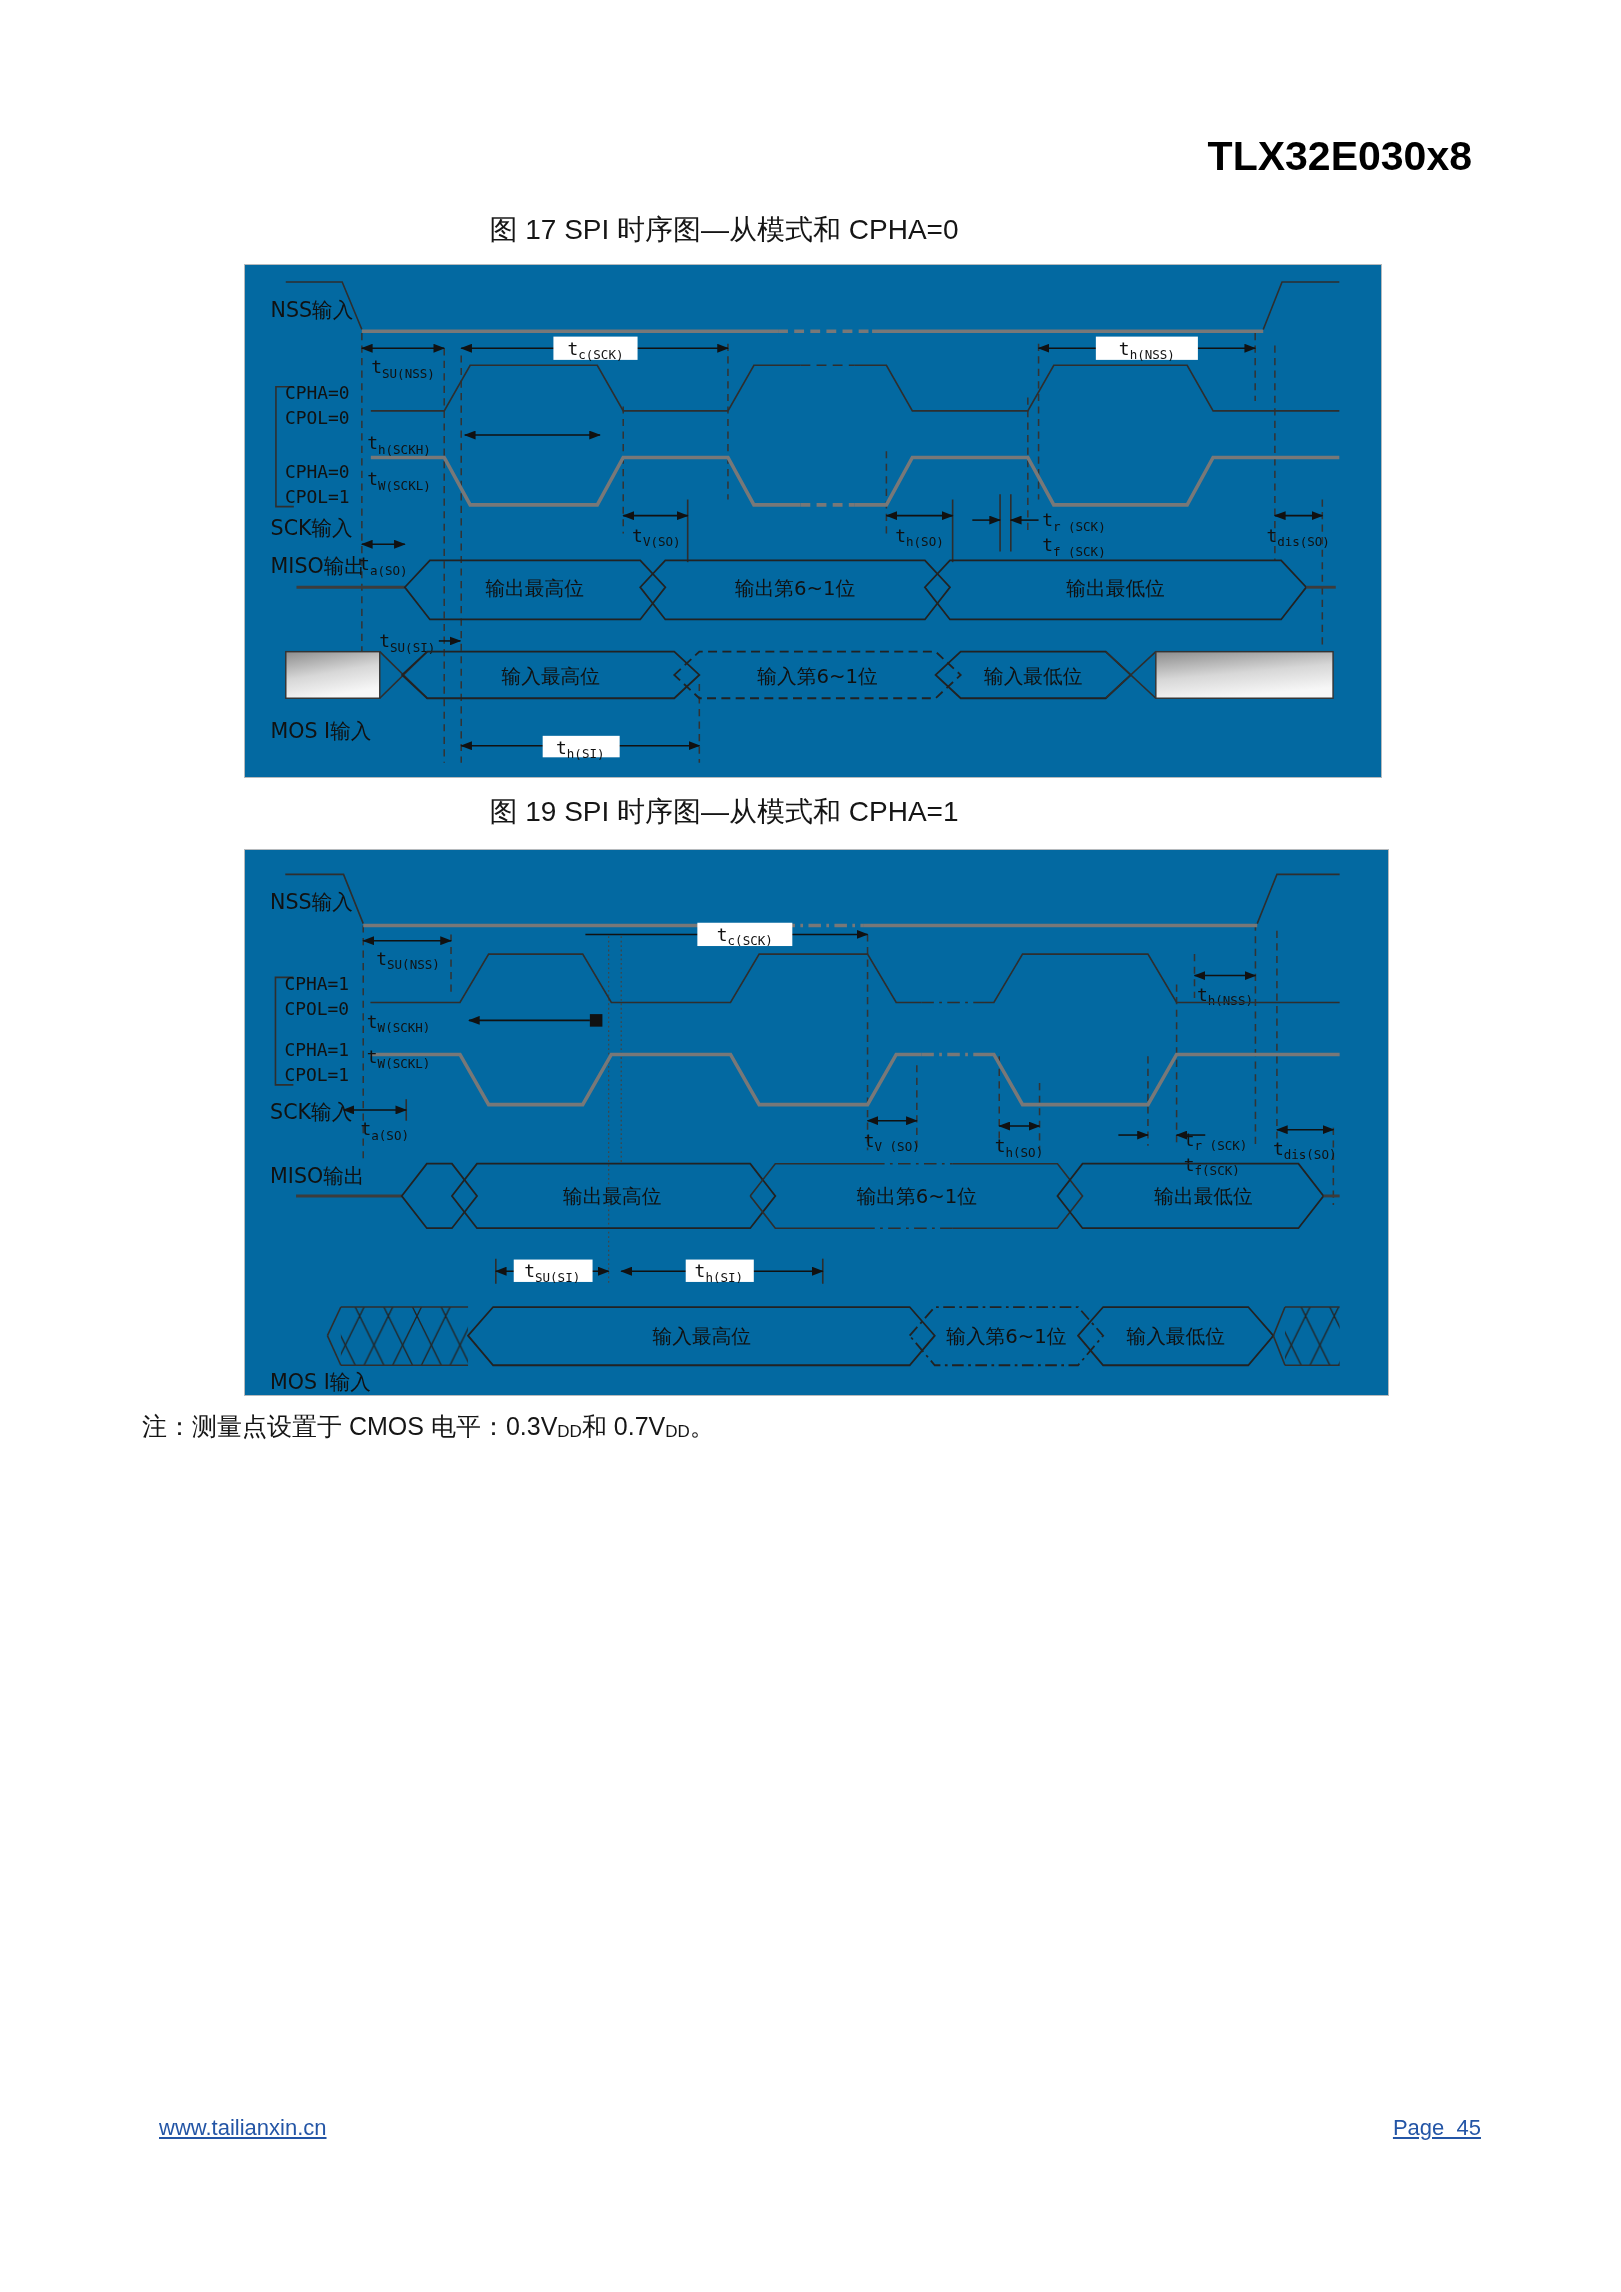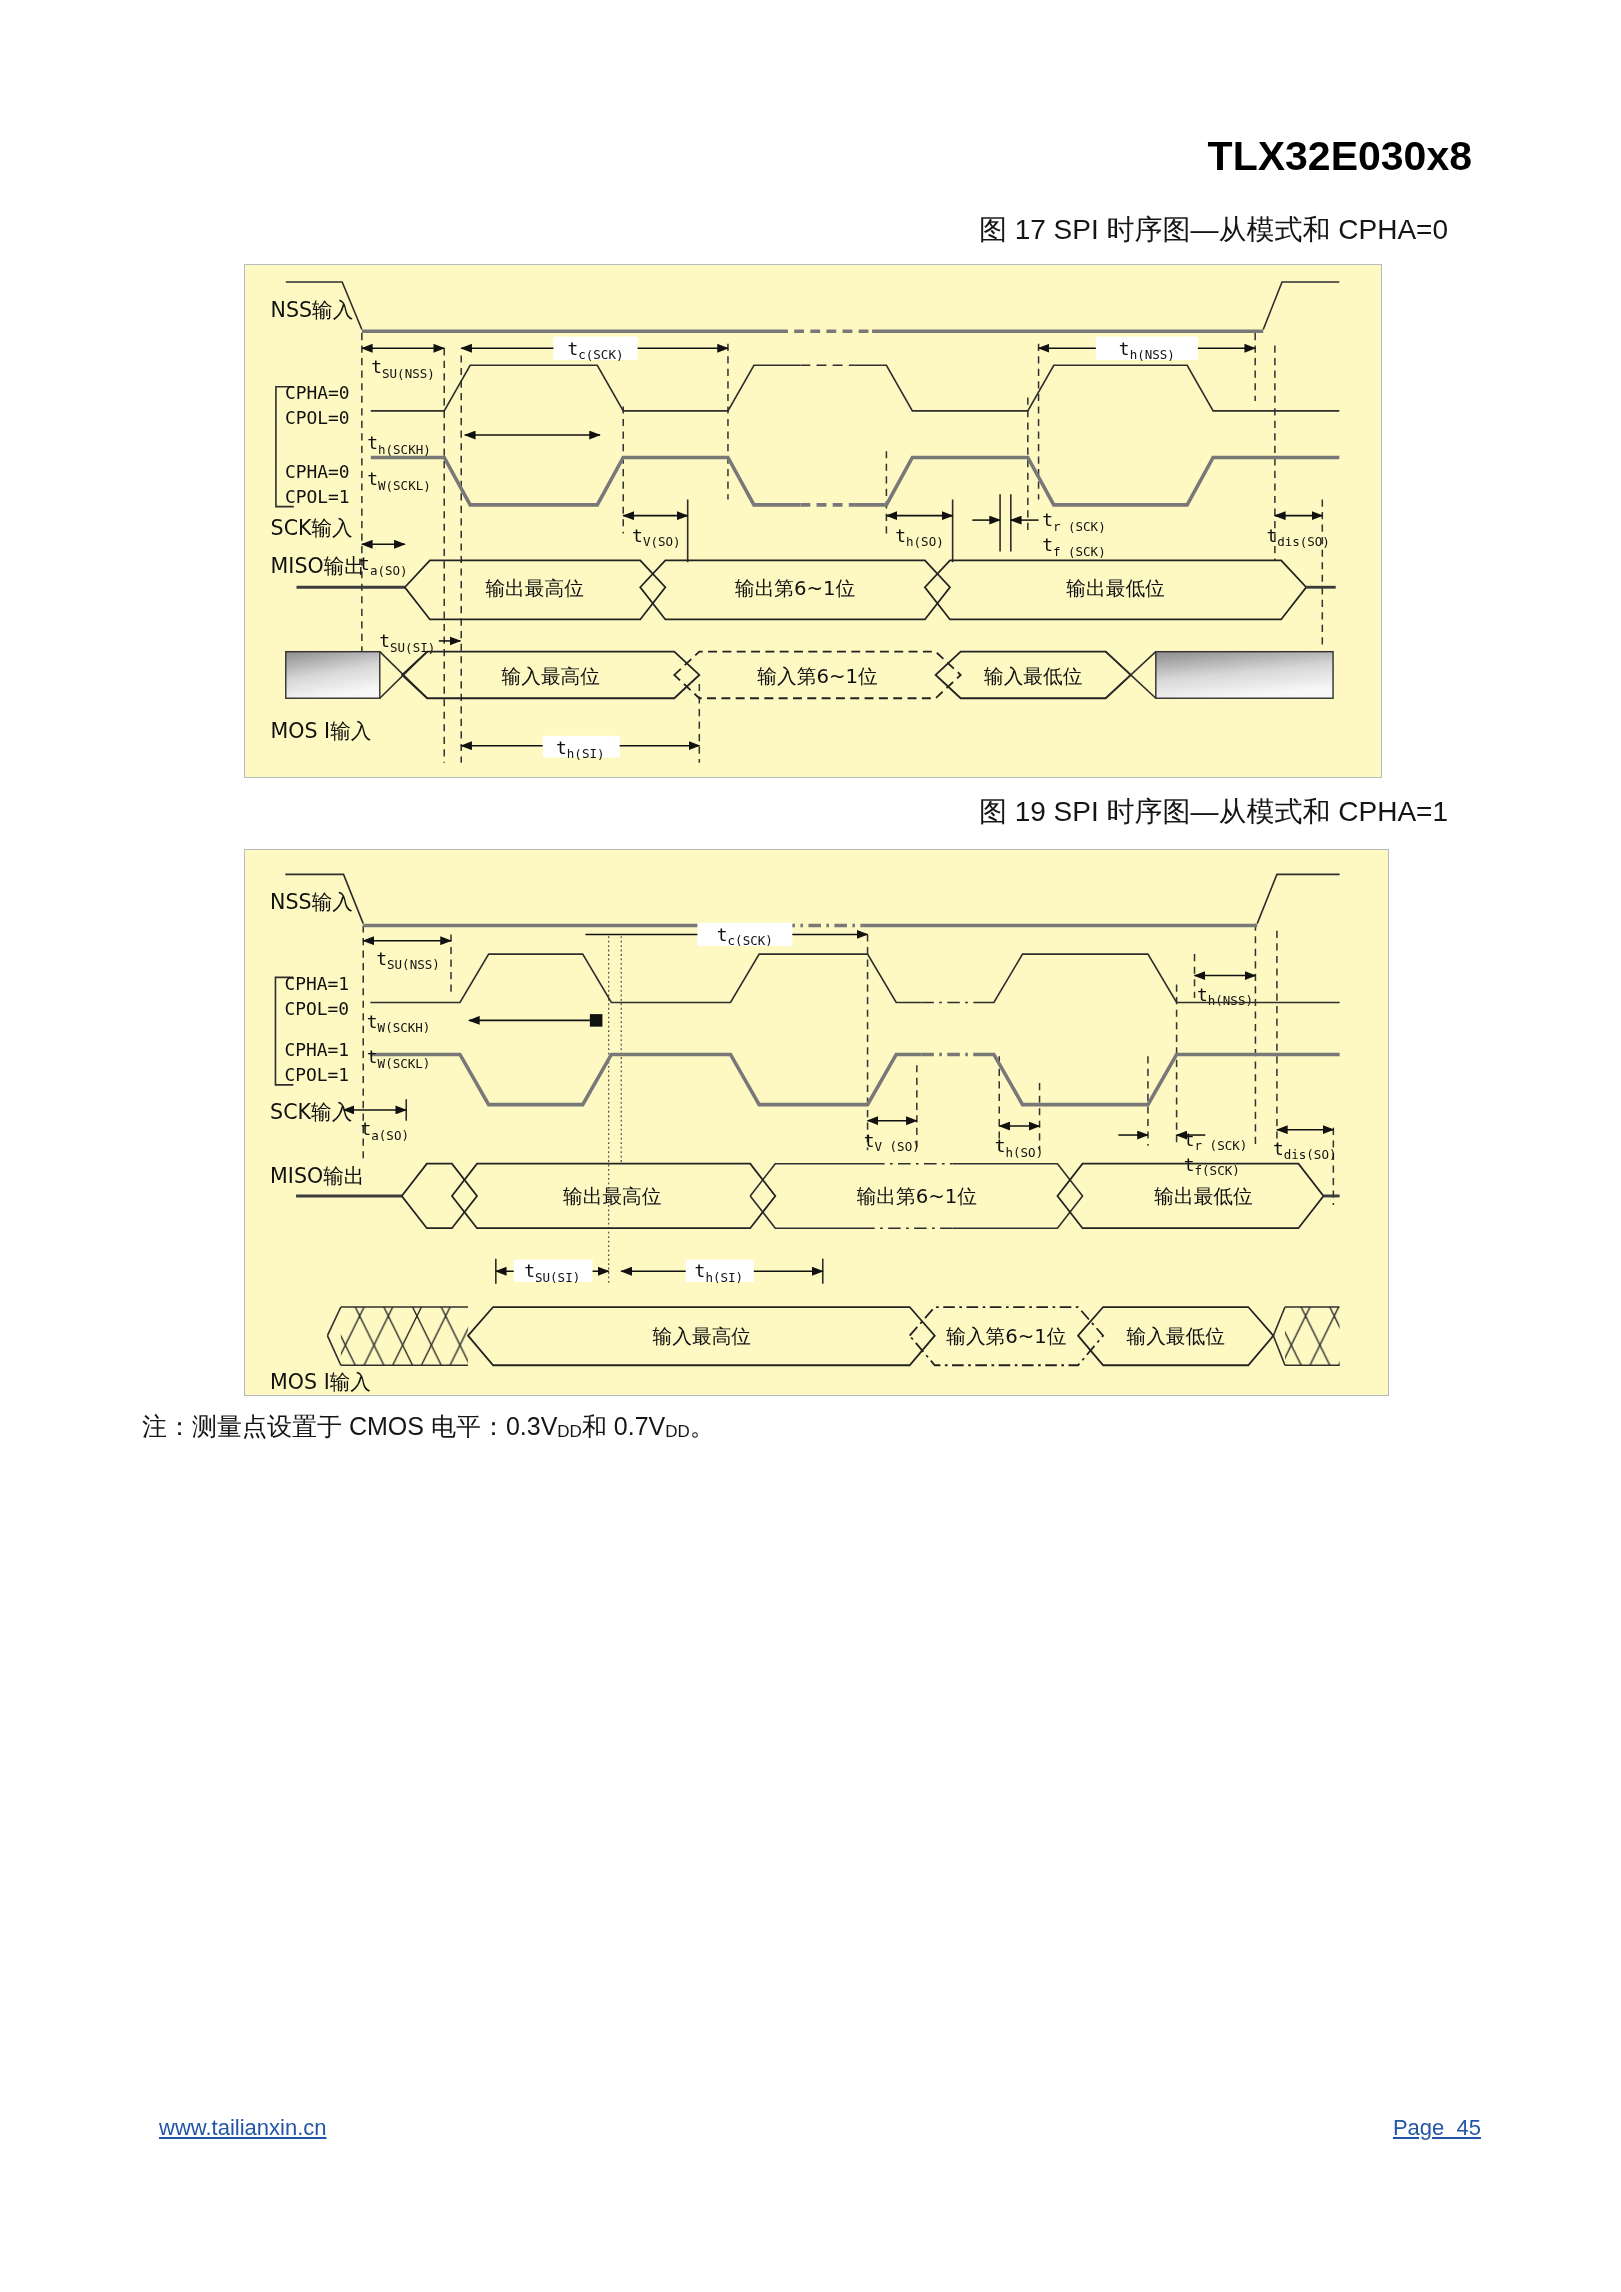--- a/index.html
+++ b/index.html
@@ -1,19 +1,19 @@
 <!DOCTYPE html>
 <html style="font-size:14.3px"><head>
 <meta charset="utf-8">
 <style>
   html,body{margin:0;padding:0;background:#ffffff;}
   body{width:1621px;height:2293px;position:relative;font-family:"Liberation Sans",sans-serif;color:#111;}
   .hdr{position:absolute;top:133px;right:149px;font-size:41px;font-weight:bold;letter-spacing:0px;color:#000;}
-  .cap{position:absolute;left:0;width:1448px;text-align:right;font-size:28px;color:#151515;}
-  .figframe{position:absolute;border:1.8px solid #b6babd;background:#fef9c3;}
+  .cap{position:absolute;left:0;width:1448px;text-align:center;font-size:28px;color:#151515;}
+  .figframe{position:absolute;border:1.8px solid #b6babd;background:#0369a1;}
   .note{position:absolute;left:142px;top:1410px;font-size:25px;color:#151515;}
   .note .vsub{font-size:17px;vertical-align:-1.8px;}
   .foot{position:absolute;color:#2355a6;font-size:22px;white-space:pre;text-decoration:underline;}
   .foot.left{left:159px;top:2115px;}
   .foot.right{right:140px;top:2115px;}
   
   svg text{font-family:"DejaVu Sans Mono","Liberation Mono",monospace;}
   .zh{font-family:"DejaVu Sans","Liberation Sans",sans-serif;}
   .sig{font-size:23px;fill:#111;}
   .bus{font-size:22px;fill:#111;}

